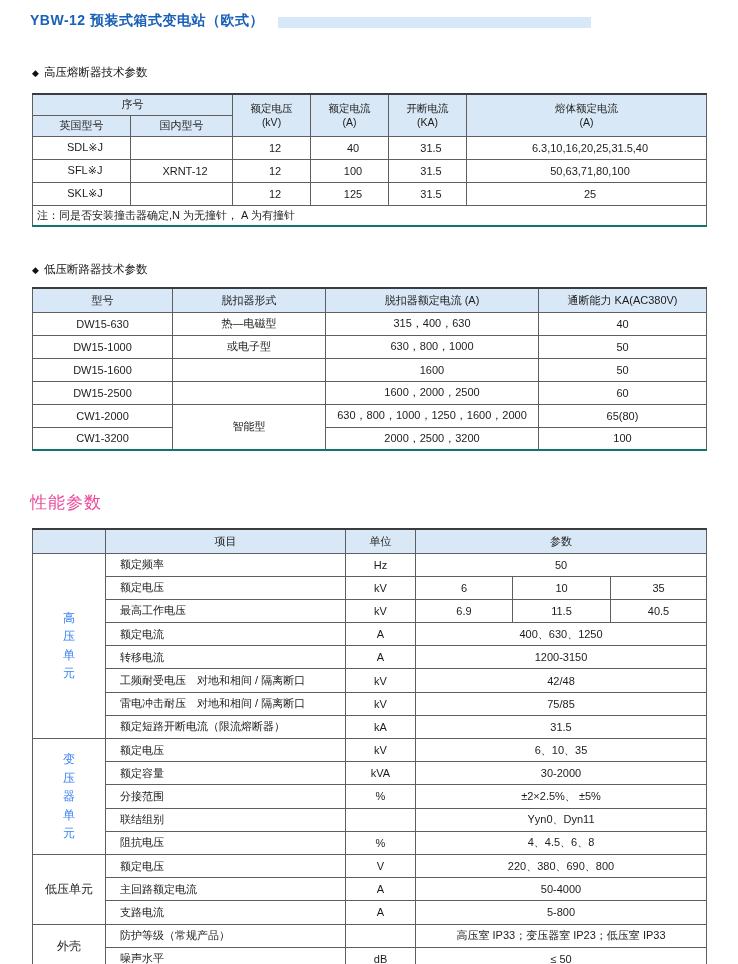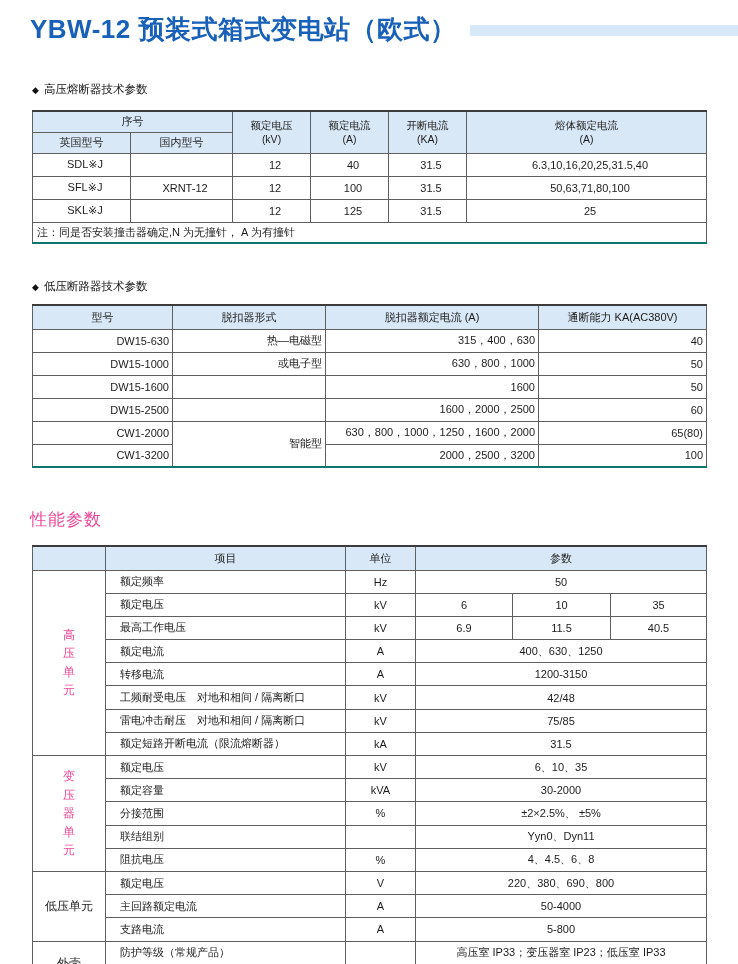--- a/index.html
+++ b/index.html
@@ -9,21 +9,21 @@
     font-family:"Liberation Sans","DejaVu Sans",sans-serif;
     color:#1c1c1c;
     position:relative;
     overflow:hidden;
   }
   .page { padding:12px 32px 0 30px; }
 
   
   .title-row { display:flex; align-items:center; }
   .page-title {
-    font-size:26px; font-weight:bold; color:#1961b8;
+    font-size:14px; font-weight:bold; color:#1961b8;
     letter-spacing:0.5px; white-space:nowrap;
   }
   .title-bar {
     height:11px; width:313px; background:#d7e9f8;
     margin-left:14px; margin-top:2px; flex:none;
   }
 
   
   .sec-heading {
     font-size:11.5px; color:#111; margin:35px 0 0 2px;
@@ -51,30 +51,30 @@
 
   
   #fuse-table { margin-top:13px; }
   #fuse-table thead th { height:21px; }
   #fuse-table tbody td { height:23px;padding-left:10px; }
   #fuse-table .note-cell { text-align:left; padding-left:4px; height:21px; }
 
   
   #breaker-table { margin-top:10px; }
   #breaker-table thead th { height:24px; }
-  #breaker-table tbody td { height:23px;text-align:right; }
+  #breaker-table tbody td { height:23px; }
 
   
   #perf-table { margin-top:14px; }
   #perf-table thead th { height:24px;margin-top:32px; }
   #perf-table tbody td { height:23.2px; }
   #perf-table td.item { text-align:left; padding-left:14px; }
   .vlabel {
     width:13px; margin:0 auto; word-break:break-all;
-    line-height:1.55; font-size:12px; color:#ec4899;
+    line-height:1.55; font-size:12px; color:#3b82f6;
   }
   .group-h { font-size:12px; }
 </style>
 </head>
 <body>
 
 <div class="page">
 
   <div class="title-row">
     <div class="page-title">YBW-12 预装式箱式变电站（欧式）</div>

